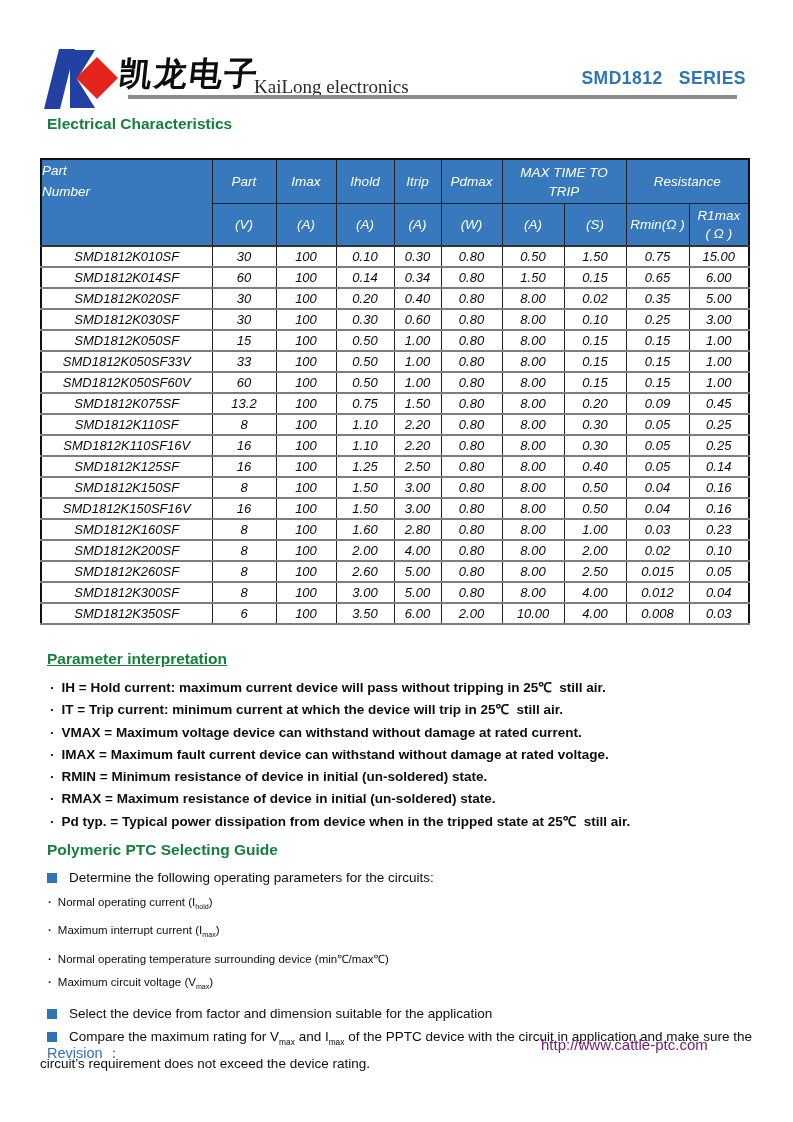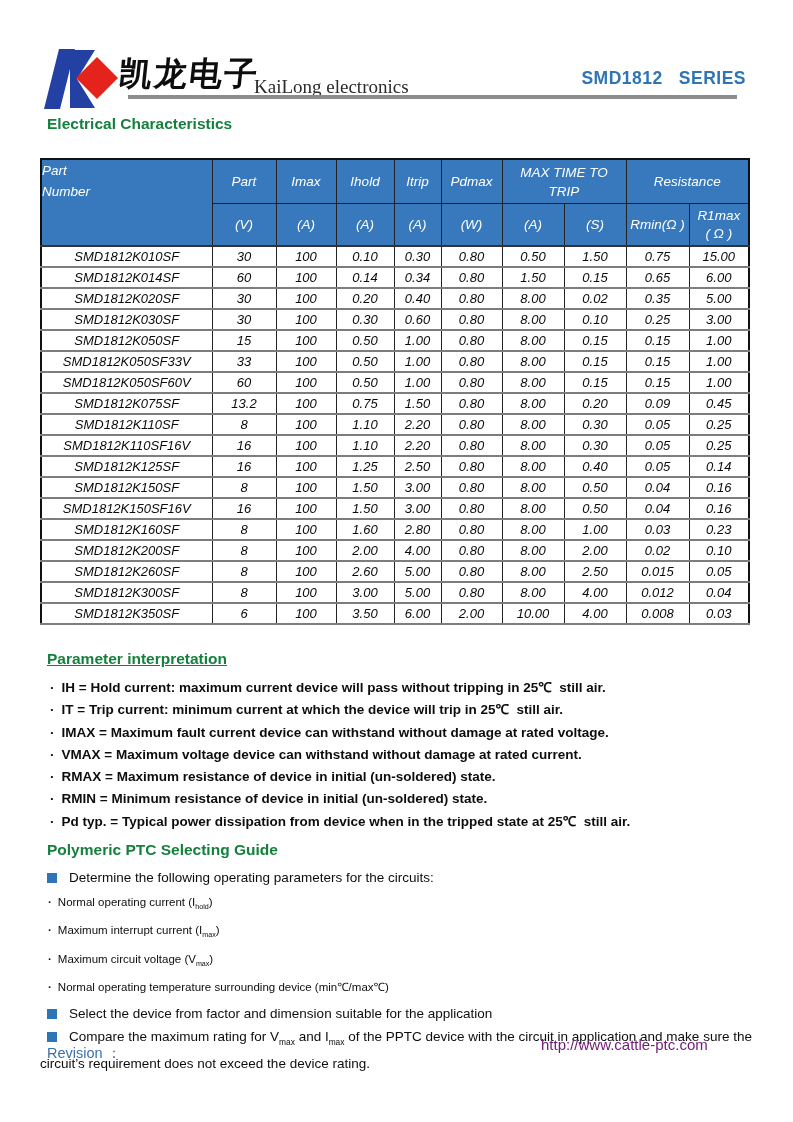--- a/index.html
+++ b/index.html
@@ -359,36 +359,36 @@
           </tr>
         </tbody>
     </table>
   </div>
 
   <div class="param-sec">
     <h3 class="sec-title">Parameter interpretation</h3>
     <ul class="plist">
         <li class="pbullet">IH = Hold current: maximum current device will pass without tripping in 25℃  still air.</li>
         <li class="pbullet">IT = Trip current: minimum current at which the device will trip in 25℃  still air.</li>
+        <li class="pbullet">VMAX = Maximum voltage device can withstand without damage at rated current.</li>
         <li class="pbullet">IMAX = Maximum fault current device can withstand without damage at rated voltage.</li>
-        <li class="pbullet">VMAX = Maximum voltage device can withstand without damage at rated current.</li>
+        <li class="pbullet">RMIN = Minimum resistance of device in initial (un-soldered) state.</li>
         <li class="pbullet">RMAX = Maximum resistance of device in initial (un-soldered) state.</li>
-        <li class="pbullet">RMIN = Minimum resistance of device in initial (un-soldered) state.</li>
         <li class="pbullet">Pd typ. = Typical power dissipation from device when in the tripped state at 25℃  still air.</li>
       </ul>
   </div>
 
   <div class="guide-sec">
     <h3 class="sec-title">Polymeric PTC Selecting Guide</h3>
     <div>
         <div class="gitem gnormal"><span class="sq"></span><span>Determine the following operating parameters for the circuits:</span></div>
         <div class="gitem gsmall"><span class="dotb">·</span><span>Normal operating current (I</span><sub>hold</sub><span>)</span></div>
         <div class="gitem gsmall"><span class="dotb">·</span><span>Maximum interrupt current (I</span><sub>max</sub><span>)</span></div>
+        <div class="gitem gsmall"><span class="dotb">·</span><span>Normal operating temperature surrounding device (min℃/max℃)</span></div>
         <div class="gitem gsmall"><span class="dotb">·</span><span>Maximum circuit voltage (V</span><sub>max</sub><span>)</span></div>
-        <div class="gitem gsmall"><span class="dotb">·</span><span>Normal operating temperature surrounding device (min℃/max℃)</span></div>
         <div class="gitem gnormal"><span class="sq"></span><span>Select the device from factor and dimension suitable for the application</span></div>
         <div class="gitem gnormal"><span class="sq"></span><span>Compare the maximum rating for V</span><sub>max</sub><span> and I</span><sub>max</sub><span> of the PPTC device with the circuit in application and make sure the circuit’s requirement does not exceed the device rating.</span></div>
       </div>
   </div>
 
   <div class="footer">
     <span class="revision">Revision ：</span>
     <a class="site-link" href="#">http://www.cattle-ptc.com</a>
   </div>
 

